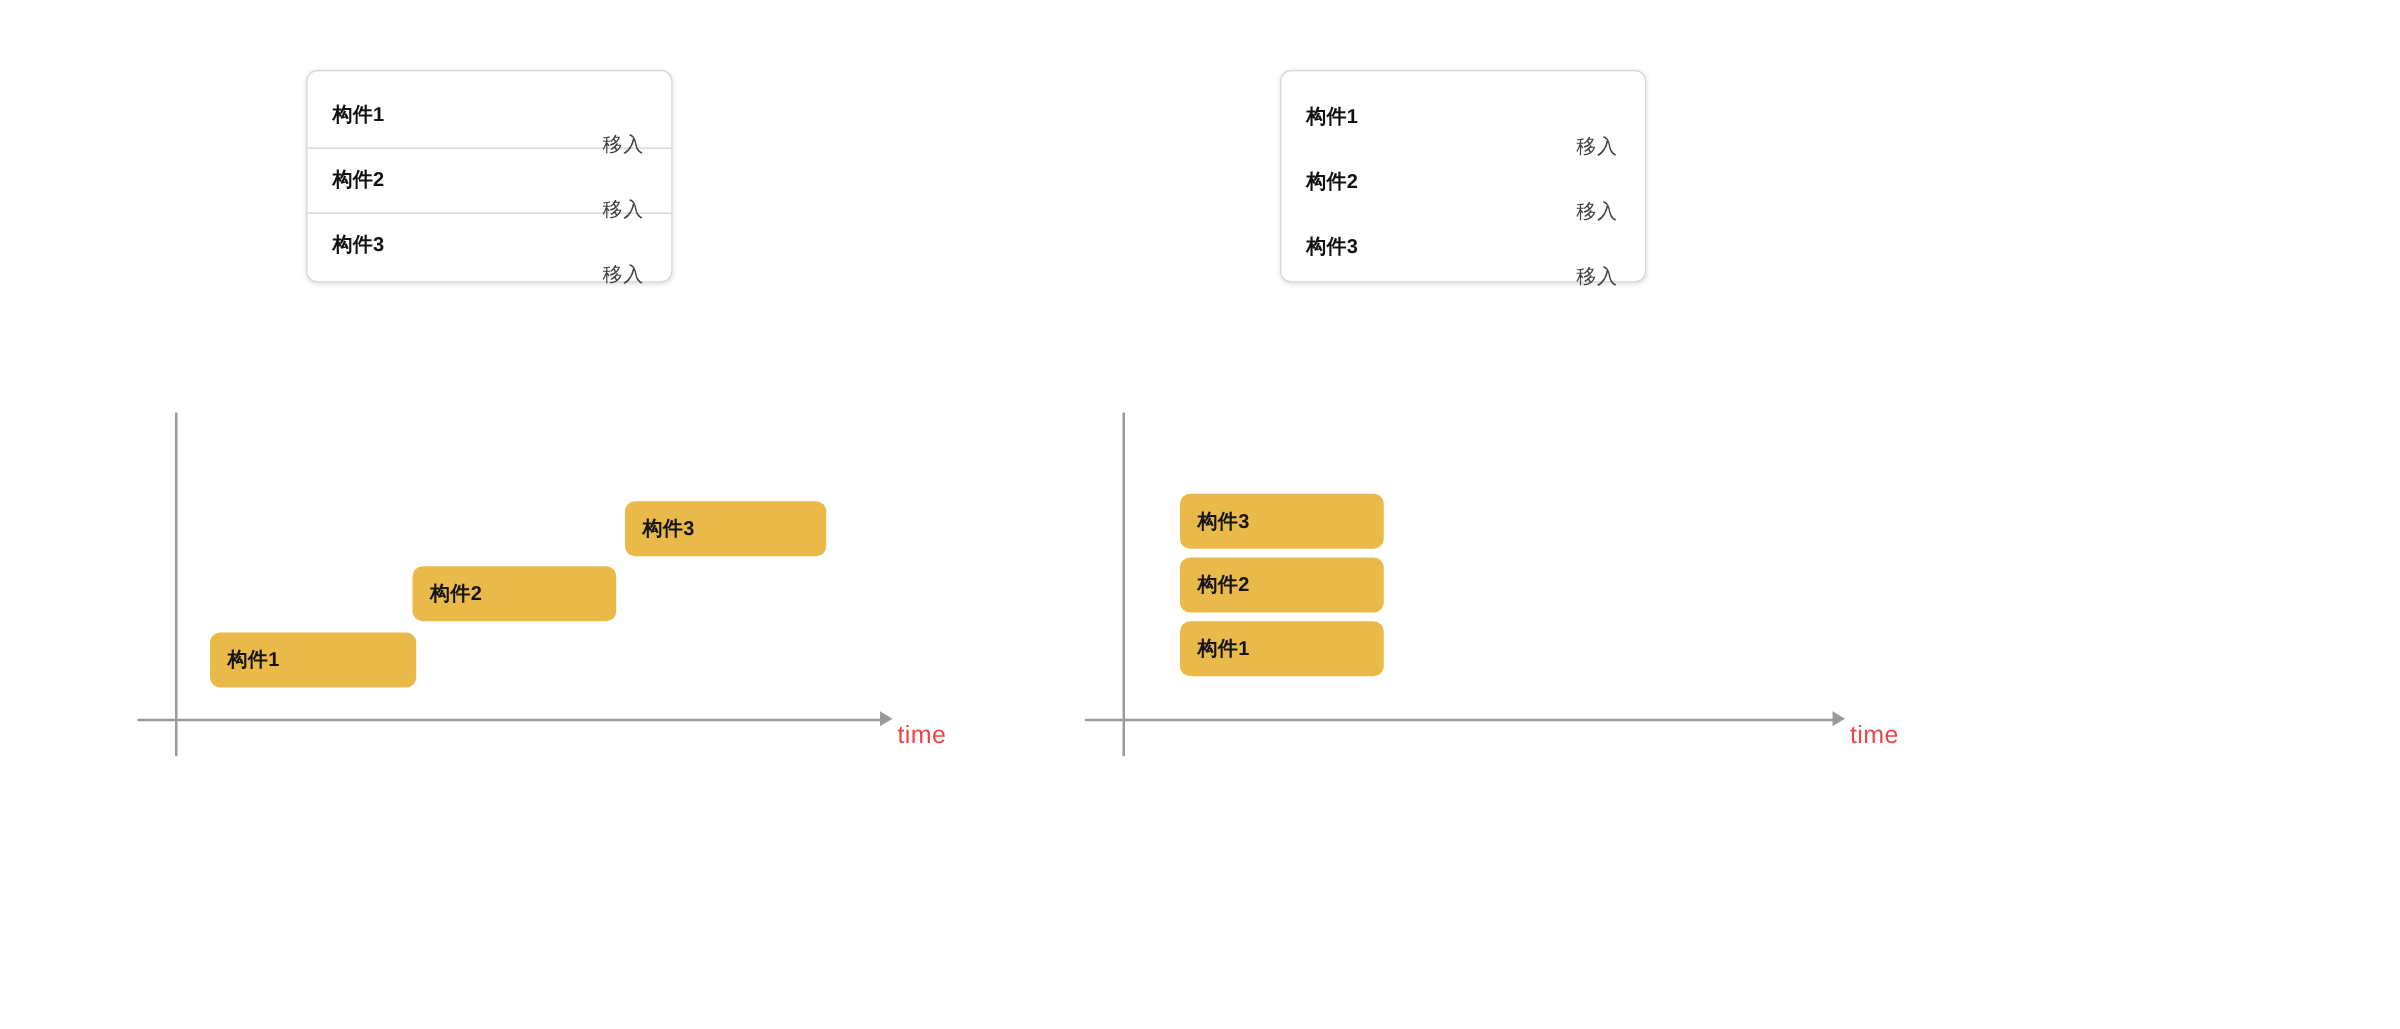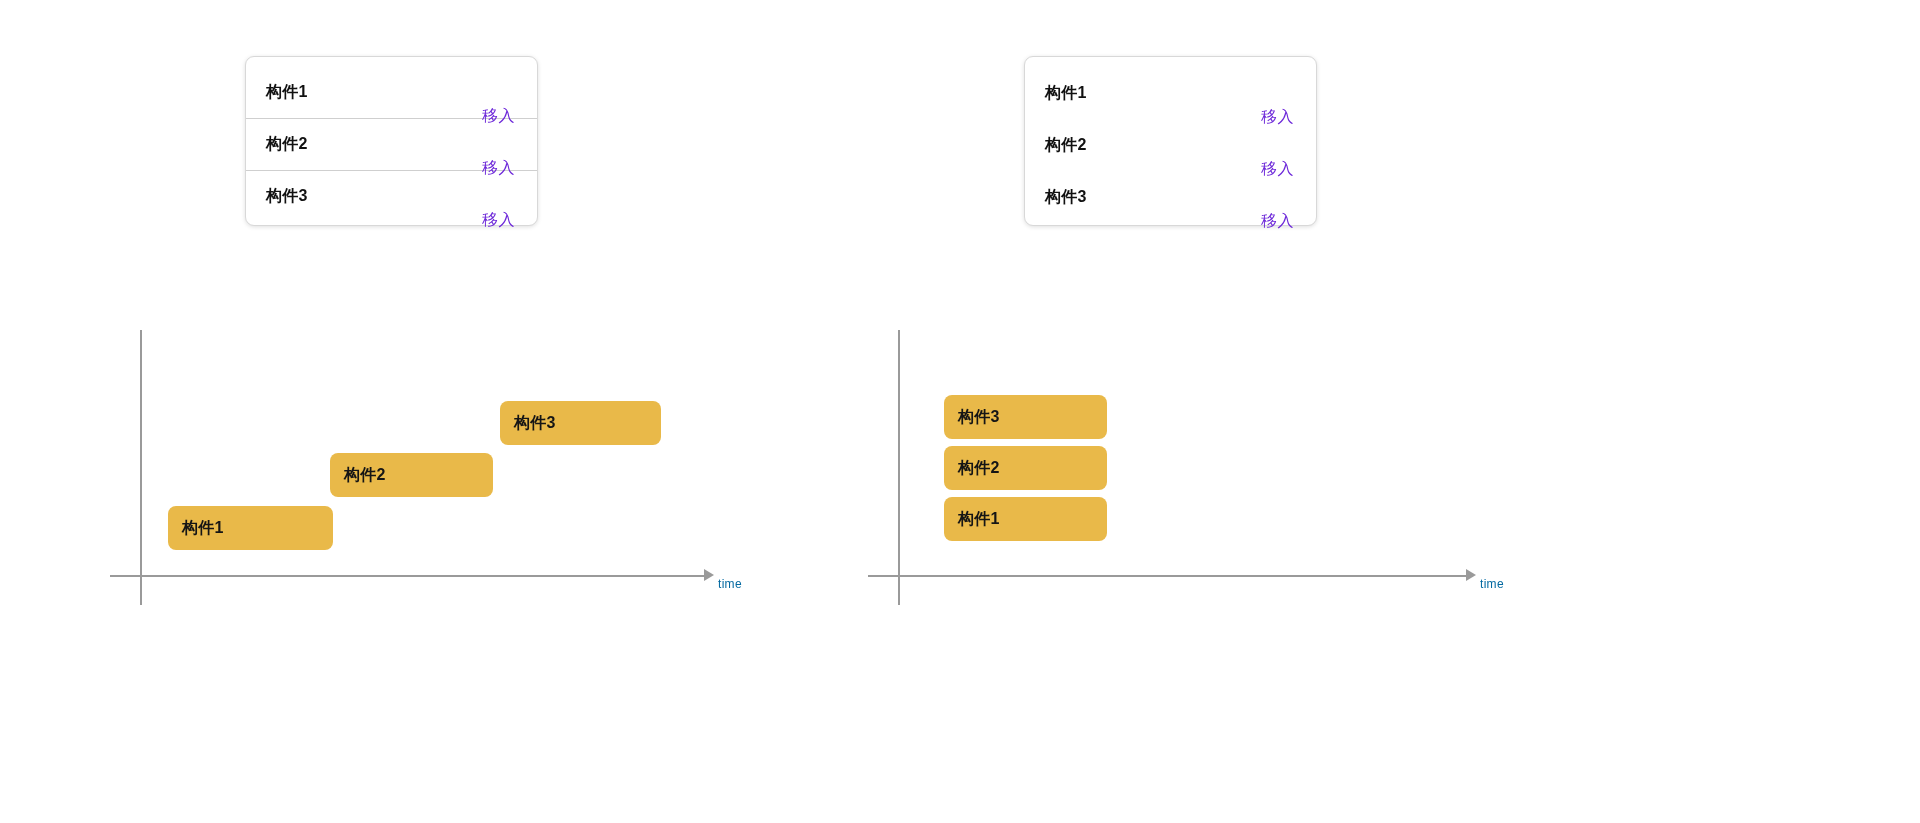--- a/index.html
+++ b/index.html
@@ -42,21 +42,21 @@
 
   .row-label {
     font-size: 16px;
     font-weight: bold;
     color: #111111;
     letter-spacing: 0.2px;
   }
   .row-action {
     font-size: 16px;
     font-weight: normal;
-    color: #6d28d9;
+    color: #404040;
     letter-spacing: 0.5px;
     margin-top: 48px;
   }
 
   
   .chart {
     position: absolute;
     top: 330px;
     width: 740px;
     height: 280px;
@@ -92,22 +92,22 @@
     border-top: 6px solid transparent;
     border-bottom: 6px solid transparent;
     border-left: 10px solid #9a9a9a;
   }
   #chart-left  .axis-arrow { left: 594px; }
   #chart-right .axis-arrow { left: 598px; }
 
   .axis-label {
     position: absolute;
     top: 247px;
-    font-size: 12px;
-    color: #0369a1;
+    font-size: 20px;
+    color: #ef4444;
     letter-spacing: 0.3px;
   }
   #chart-left  .axis-label { left: 608px; }
   #chart-right .axis-label { left: 612px; }
 
   .bar {
     position: absolute;
     background: #e9b949;
     border-radius: 8px;
     display: flex;

